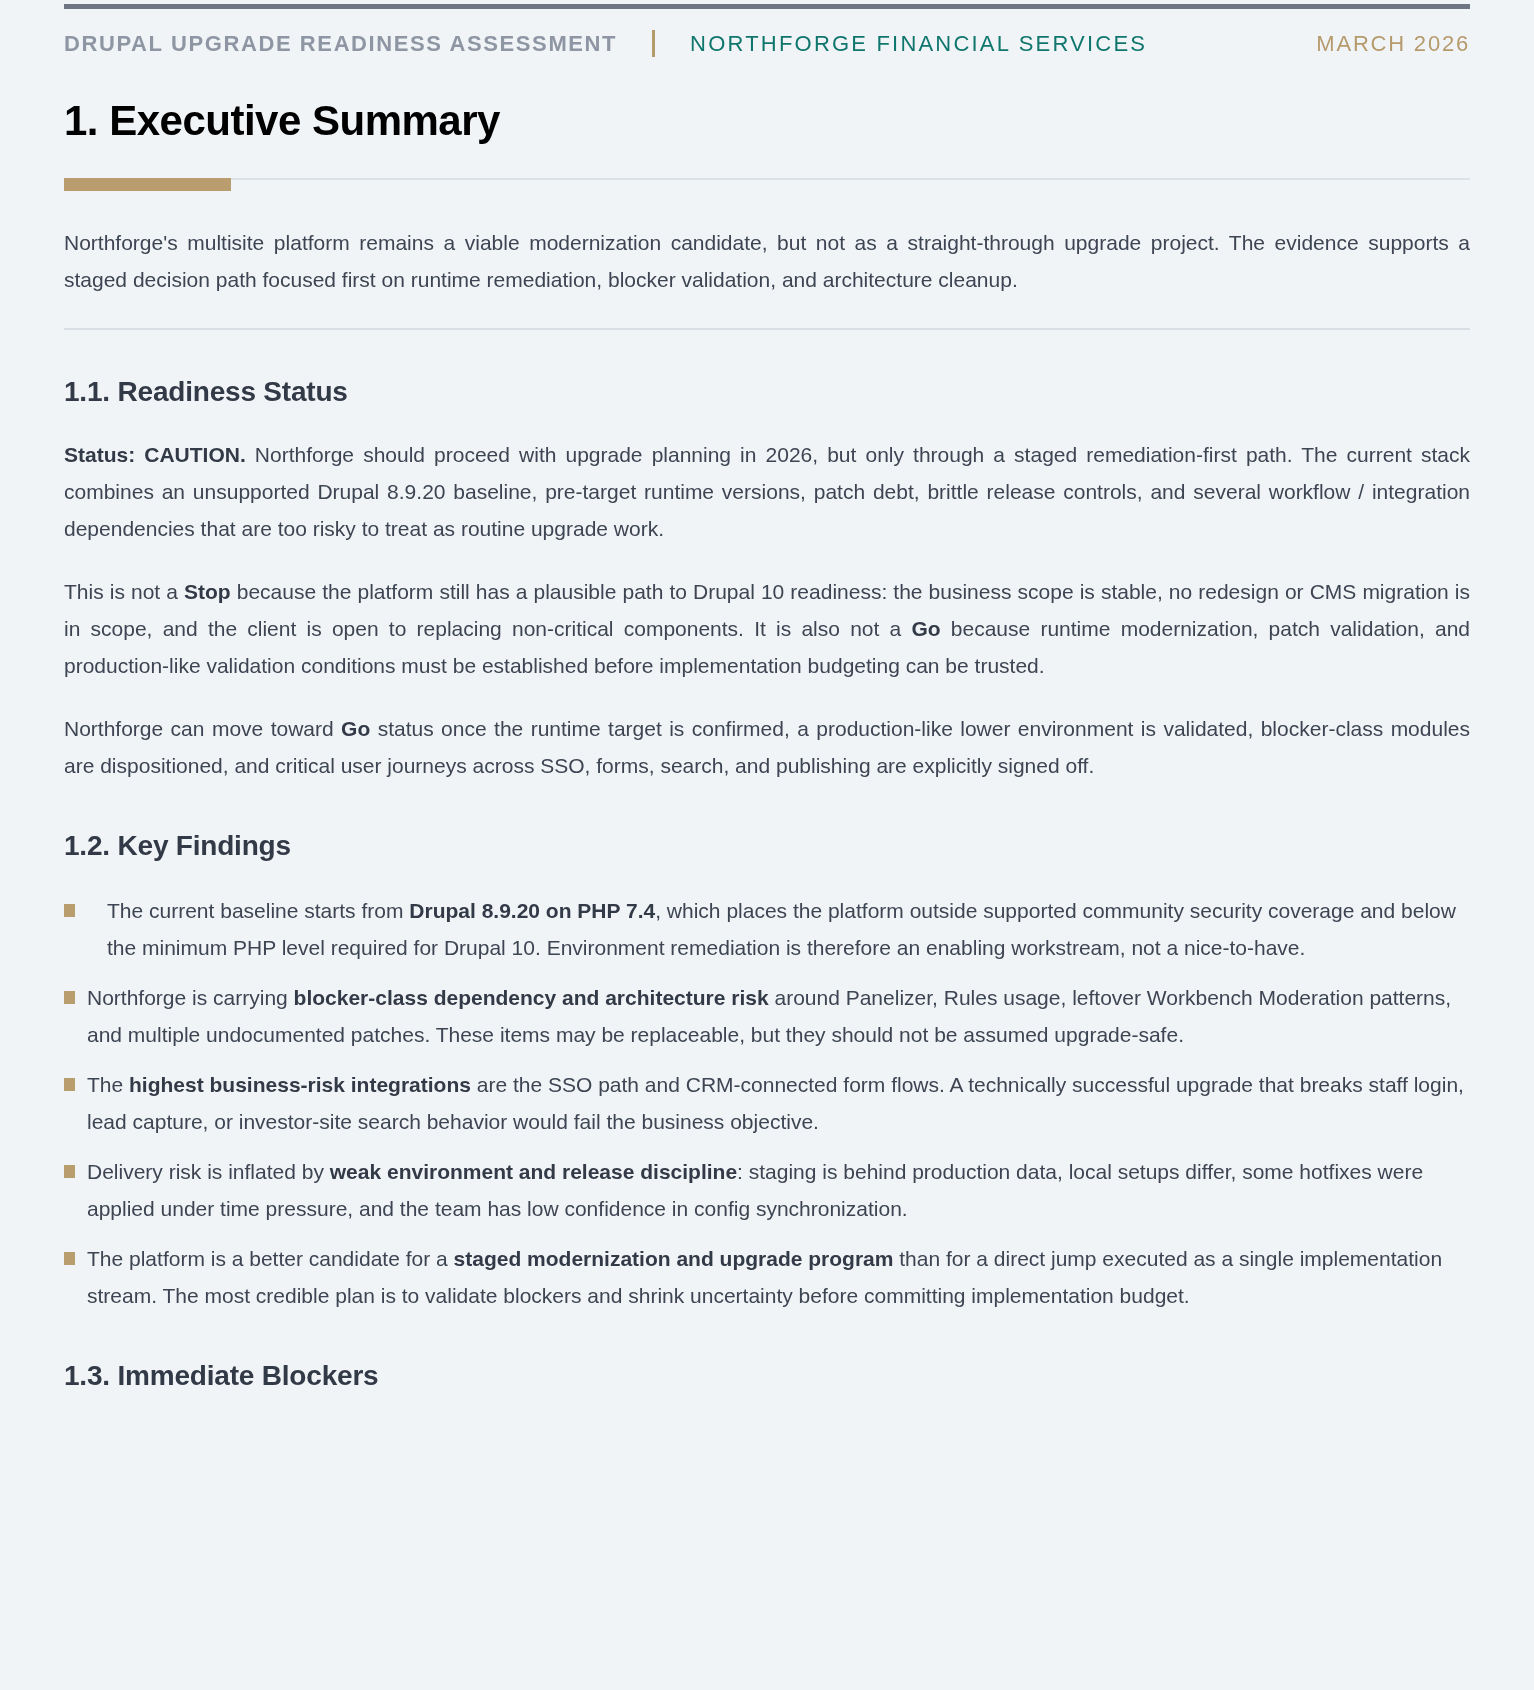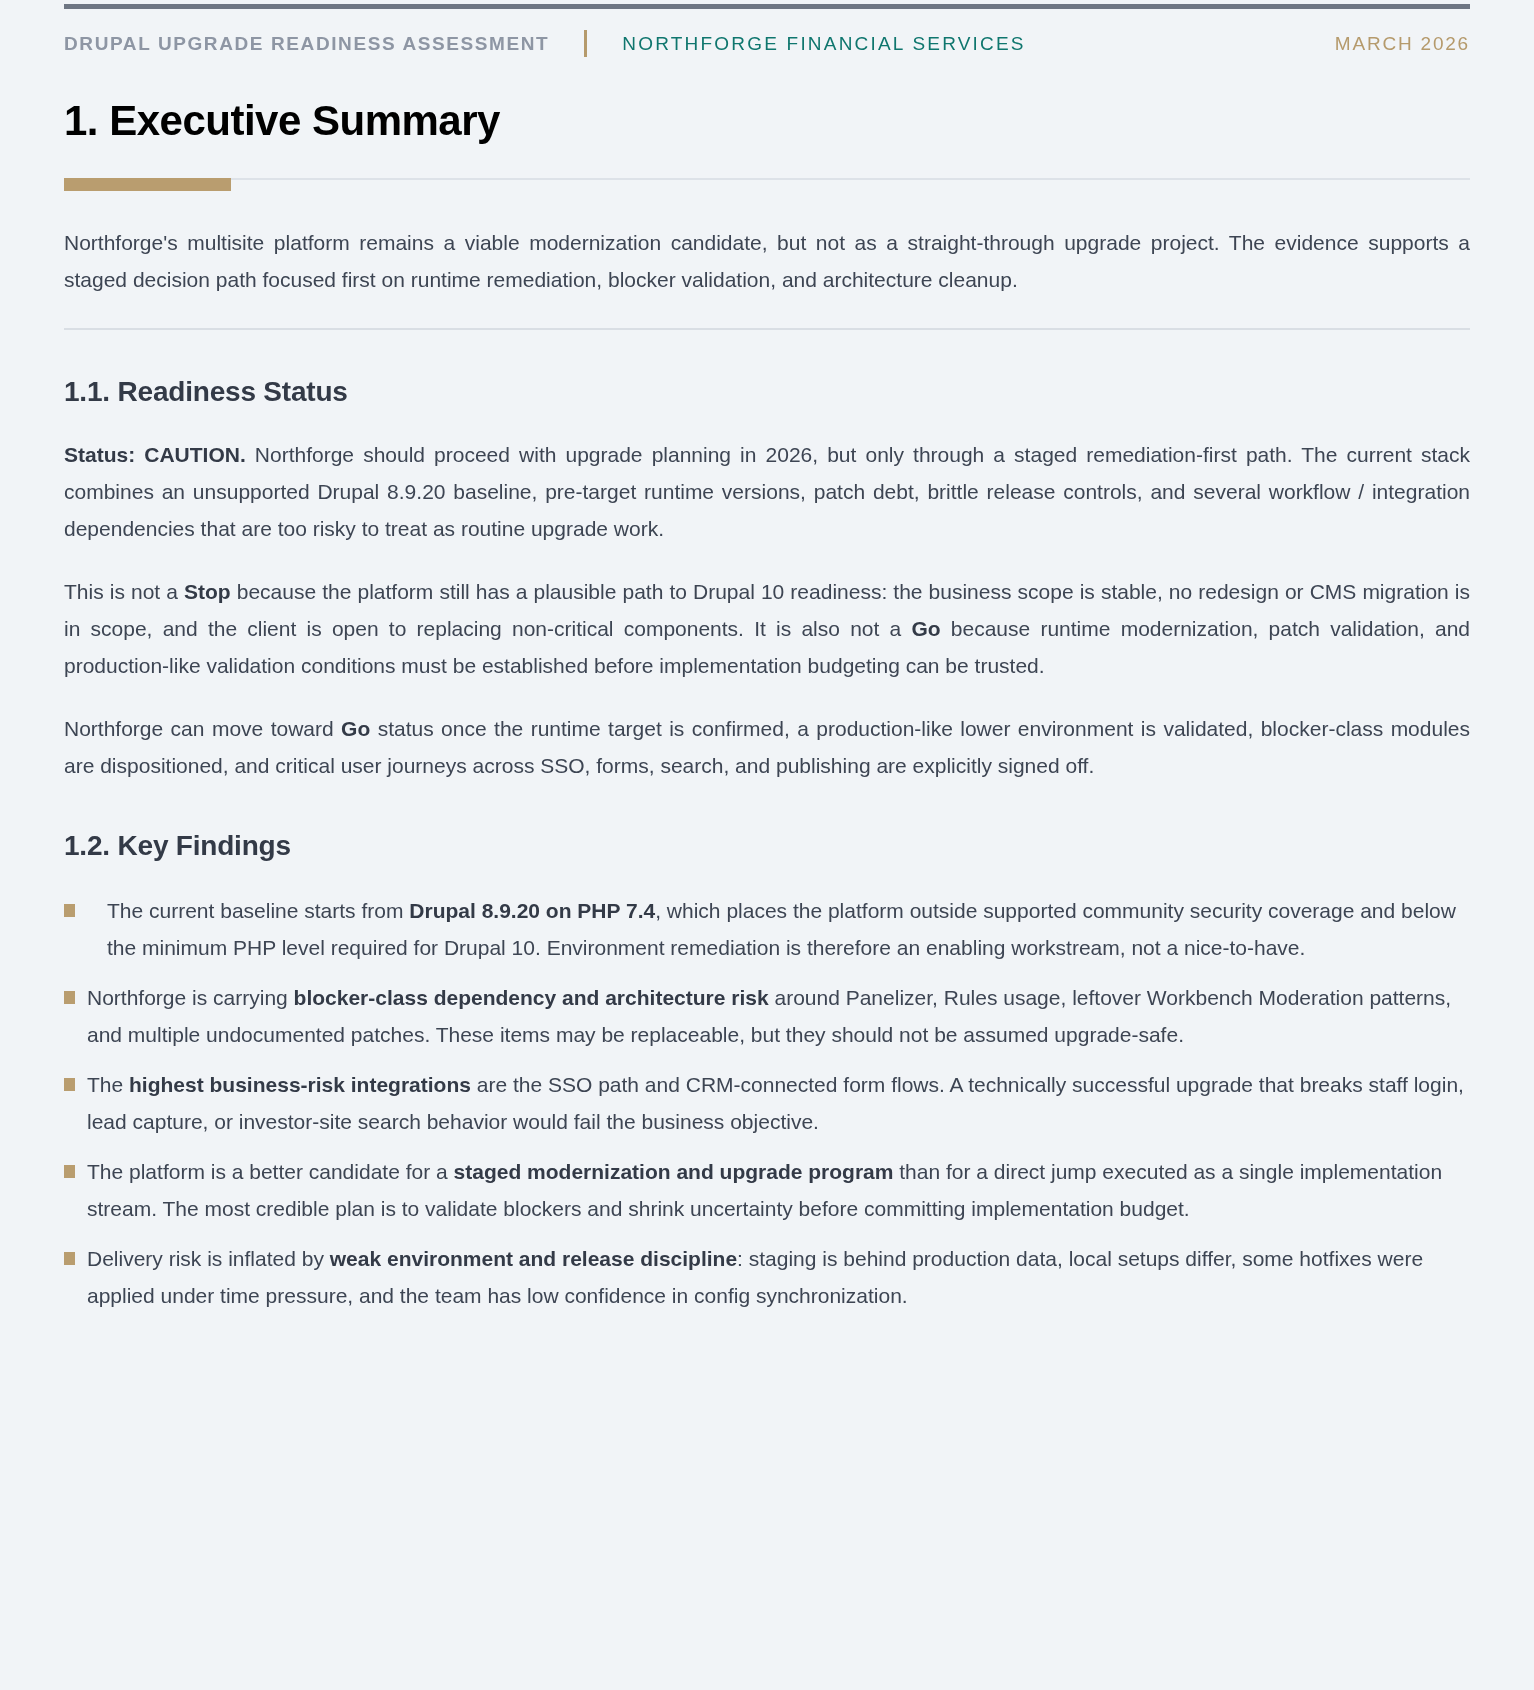--- a/index.html
+++ b/index.html
@@ -20,21 +20,21 @@
   }
   .top-rule {
     margin-top: 4px;
     height: 5px;
     background: #6e7683;
   }
   .doc-header {
     display: flex;
     align-items: center;
     margin-top: 21px;
-    font-size: 19px;
+    font-size: 22px;
   }
   .doc-title {
     color: #8e96a4;
     font-weight: 700;
     letter-spacing: 1.6px;
   }
   .v-divider {
     width: 3px;
     height: 27px;
     background: #b59a6c;
@@ -169,23 +169,26 @@
       <li>
         <span class="bullet-square"></span>
         <span class="li-text"><span>Northforge is carrying </span><strong>blocker-class dependency and architecture risk</strong><span> around Panelizer, Rules usage, leftover Workbench Moderation patterns, and multiple undocumented patches. These items may be replaceable, but they should not be assumed upgrade-safe.</span></span>
       </li>
       <li>
         <span class="bullet-square"></span>
         <span class="li-text"><span>The </span><strong>highest business-risk integrations</strong><span> are the SSO path and CRM-connected form flows. A technically successful upgrade that breaks staff login, lead capture, or investor-site search behavior would fail the business objective.</span></span>
       </li>
       <li>
         <span class="bullet-square"></span>
-        <span class="li-text"><span>The platform is a better candidate for a </span><strong>staged modernization and upgrade program</strong><span> than for a direct jump executed as a single implementation stream. The most credible plan is to validate blockers and shrink uncertainty before committing implementation budget.</span></span>
+        <span class="li-text"><span>Delivery risk is inflated by </span><strong>weak environment and release discipline</strong><span>: staging is behind production data, local setups differ, some hotfixes were applied under time pressure, and the team has low confidence in config synchronization.</span></span>
       </li>
       <li>
         <span class="bullet-square"></span>
-        <span class="li-text"><span>Delivery risk is inflated by </span><strong>weak environment and release discipline</strong><span>: staging is behind production data, local setups differ, some hotfixes were applied under time pressure, and the team has low confidence in config synchronization.</span></span>
+        <span class="li-text"><span>The platform is a better candidate for a </span><strong>staged modernization and upgrade program</strong><span> than for a direct jump executed as a single implementation stream. The most credible plan is to validate blockers and shrink uncertainty before committing implementation budget.</span></span>
       </li>
     </ul>
   </section>
 
+  <section>
+    <h2>1.3. Immediate Blockers</h2>
+  </section>
 
 </div>
 
 </body></html>

